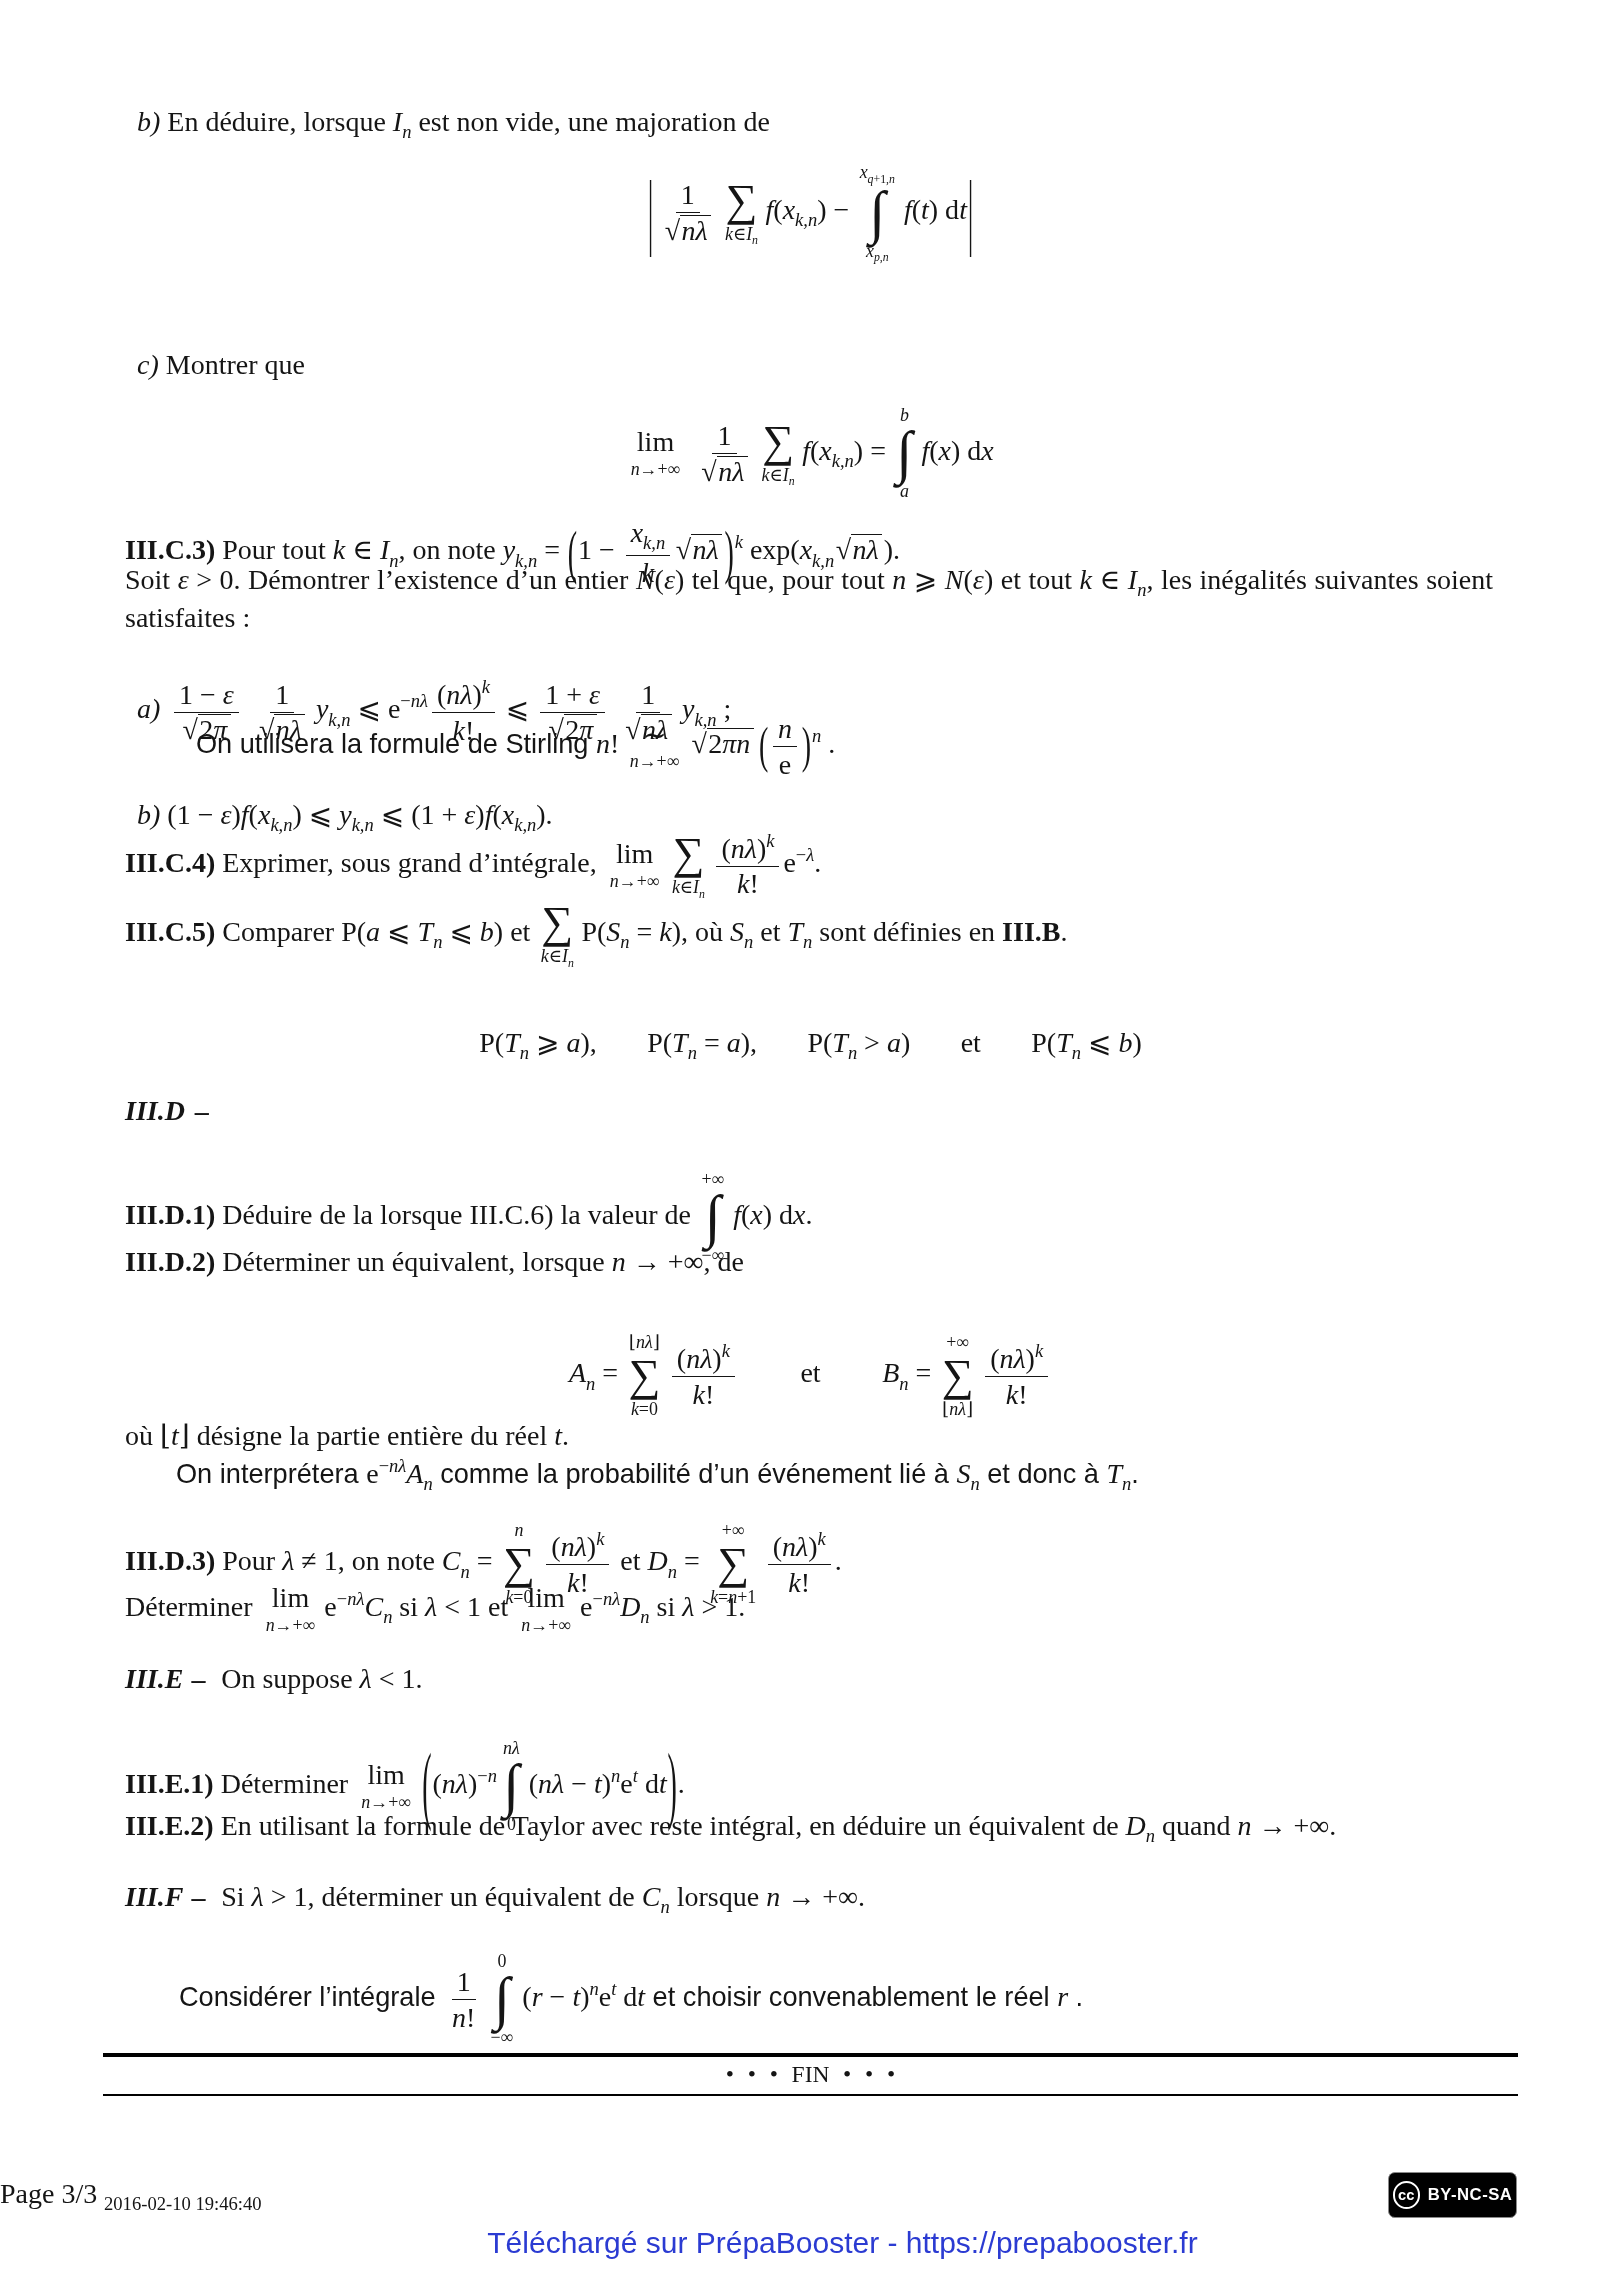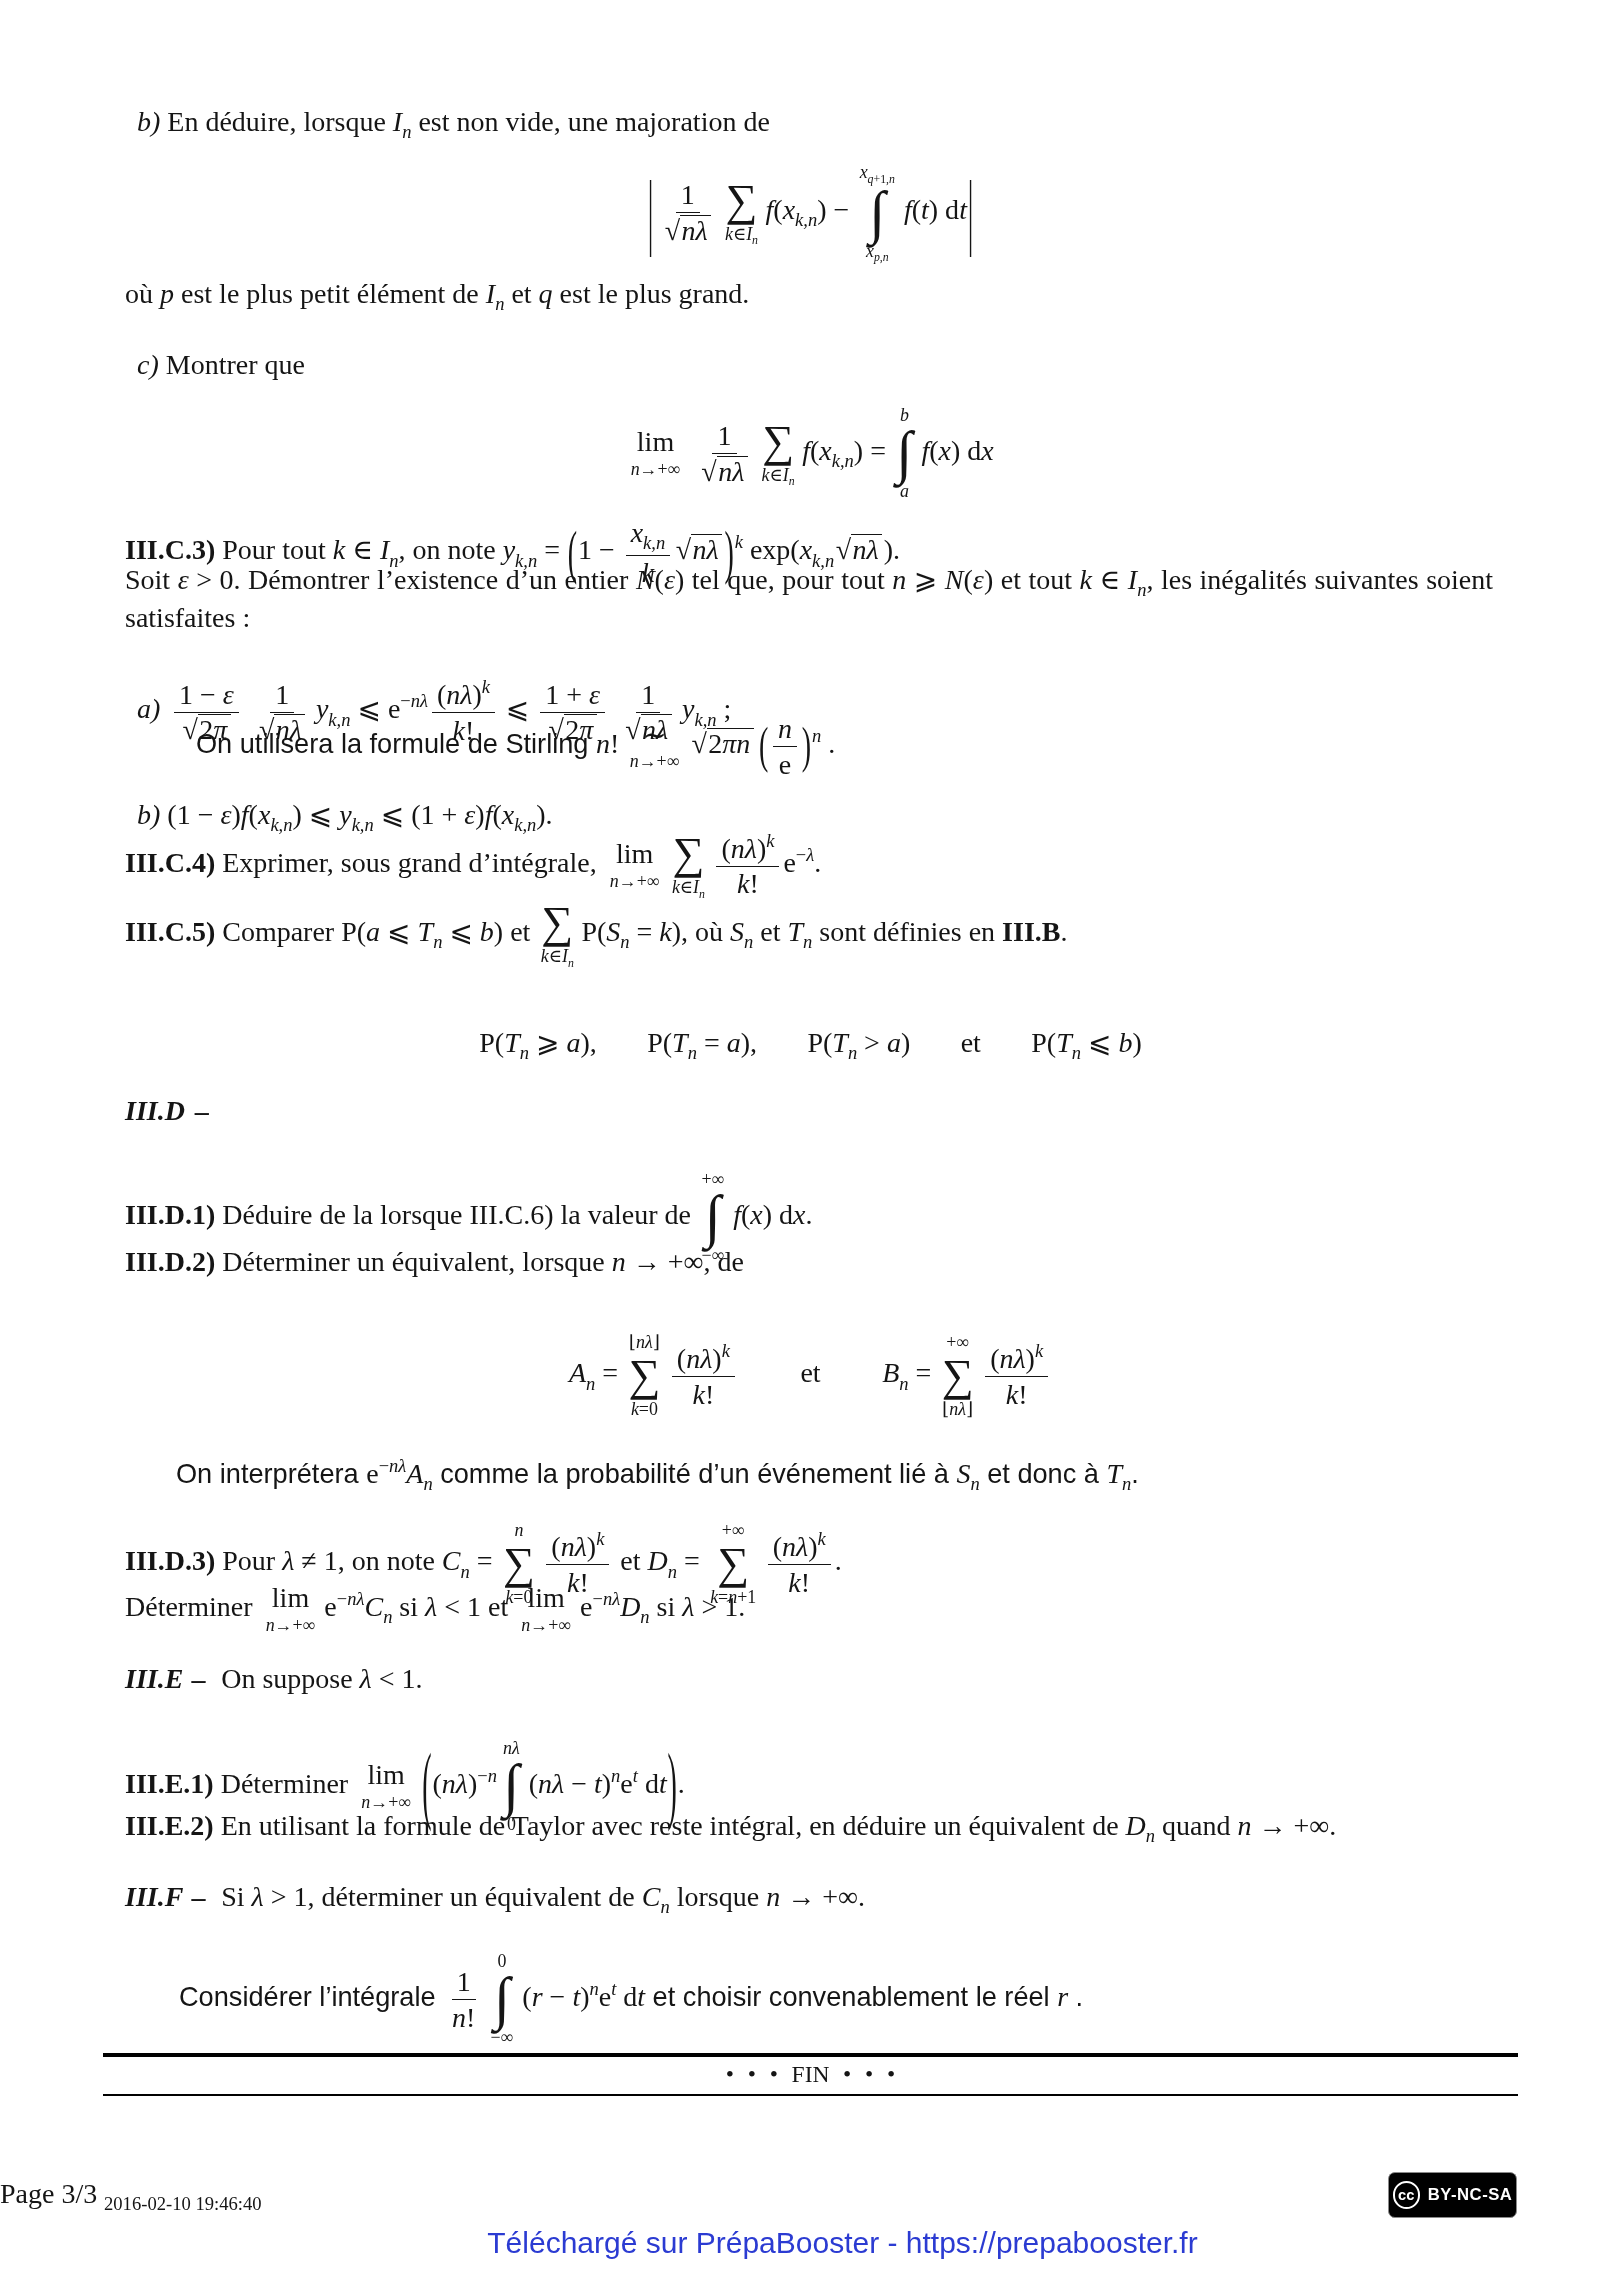--- a/index.html
+++ b/index.html
@@ -62,21 +62,20 @@
             <span class="radc"><span class="it">nλ</span></span>
           </span></span>
       </span><span class="uo">
         <span class="uo-s sum">∑</span>
         <span class="uo-l"><span class="it">k</span><span class="rm">∈</span><span class="it">I</span><span class="scr sb"><span class="it">n</span></span></span>
       </span><span class="spc" style="width: 0.15em;"></span><span class="it">f</span><span class="rm">(</span><span class="it">x</span><span class="scr sb"><span class="it">k,n</span></span><span class="rm">) − </span><span class="uo">
         <span class="uo-l"><span class="it">x</span><span class="scr sb"><span class="it">q</span><span class="rm">+1,</span><span class="it">n</span></span></span>
         <span class="uo-s int">∫</span>
         <span class="uo-l"><span class="it">x</span><span class="scr sb"><span class="it">p</span><span class="rm">,</span><span class="it">n</span></span></span>
       </span><span class="spc" style="width: 0.2em;"></span><span class="it">f</span><span class="rm">(</span><span class="it">t</span><span class="rm">) d</span><span class="it">t</span><span class="bigd" style="transform: scale(1, 3);">|</span></div>
-  <div class="mline" style="top:276px"><span class="rm">où </span><span class="it">p</span><span class="rm"> est le plus petit élément de </span><span class="it">I</span><span class="scr sb"><span class="it">n</span></span><span class="rm"> et </span><span class="it">q</span><span class="rm"> est le plus grand.</span></div>
   <div class="mline ind" style="top:319px"><span class="it">c)</span><span class="rm"> Montrer que</span></div>
   <div class="mline dl" style="top:404px"><span class="uo">
         <span class="uo-s lim">lim</span>
         <span class="uo-l"><span class="it">n</span><span class="rm">→+∞</span></span>
       </span><span class="spc" style="width: 0.25em;"></span><span class="frac">
         <span class="num"><span class="rm">1</span></span>
         <span class="den"><span class="sqrt">
             <span class="rad">√</span>
             <span class="radc"><span class="it">nλ</span></span>
           </span></span>
@@ -168,20 +167,21 @@
         <span class="num"><span class="rm">(</span><span class="it">nλ</span><span class="rm">)</span><span class="scr su"><span class="it">k</span></span></span>
         <span class="den"><span class="it">k</span><span class="rm">!</span></span>
       </span><span class="spc" style="width: 2.2em;"></span><span class="rm">et</span><span class="spc" style="width: 2.2em;"></span><span class="it">B</span><span class="scr sb"><span class="it">n</span></span><span class="rm"> = </span><span class="uo">
         <span class="uo-l"><span class="rm">+∞</span></span>
         <span class="uo-s sum">∑</span>
         <span class="uo-l"><span class="rm">⌊</span><span class="it">nλ</span><span class="rm">⌋</span></span>
       </span><span class="spc" style="width: 0.15em;"></span><span class="frac">
         <span class="num"><span class="rm">(</span><span class="it">nλ</span><span class="rm">)</span><span class="scr su"><span class="it">k</span></span></span>
         <span class="den"><span class="it">k</span><span class="rm">!</span></span>
       </span></div>
+  <div class="mline" style="top:1418px"><span class="rm">où ⌊</span><span class="it">t</span><span class="rm">⌋ désigne la partie entière du réel </span><span class="it">t</span><span class="rm">.</span></div>
   <div class="mline" style="top:1456px;left:176px"><span class="sf">On interprétera </span><span class="rm">e</span><span class="scr su"><span class="rm">−</span><span class="it">nλ</span></span><span class="it">A</span><span class="scr sb"><span class="it">n</span></span><span class="sf"> comme la probabilité d’un événement lié à </span><span class="it">S</span><span class="scr sb"><span class="it">n</span></span><span class="sf"> et donc à </span><span class="it">T</span><span class="scr sb"><span class="it">n</span></span><span class="sf">.</span></div>
   <div class="mline" style="top:1519px"><span class="bf">III.D.3)</span><span class="rm"> Pour </span><span class="it">λ</span><span class="rm"> ≠ 1, on note </span><span class="it">C</span><span class="scr sb"><span class="it">n</span></span><span class="rm"> = </span><span class="uo">
         <span class="uo-l"><span class="it">n</span></span>
         <span class="uo-s sum">∑</span>
         <span class="uo-l"><span class="it">k</span><span class="rm">=0</span></span>
       </span><span class="spc" style="width: 0.15em;"></span><span class="frac">
         <span class="num"><span class="rm">(</span><span class="it">nλ</span><span class="rm">)</span><span class="scr su"><span class="it">k</span></span></span>
         <span class="den"><span class="it">k</span><span class="rm">!</span></span>
       </span><span class="rm"> et </span><span class="it">D</span><span class="scr sb"><span class="it">n</span></span><span class="rm"> = </span><span class="uo">
         <span class="uo-l"><span class="rm">+∞</span></span>

